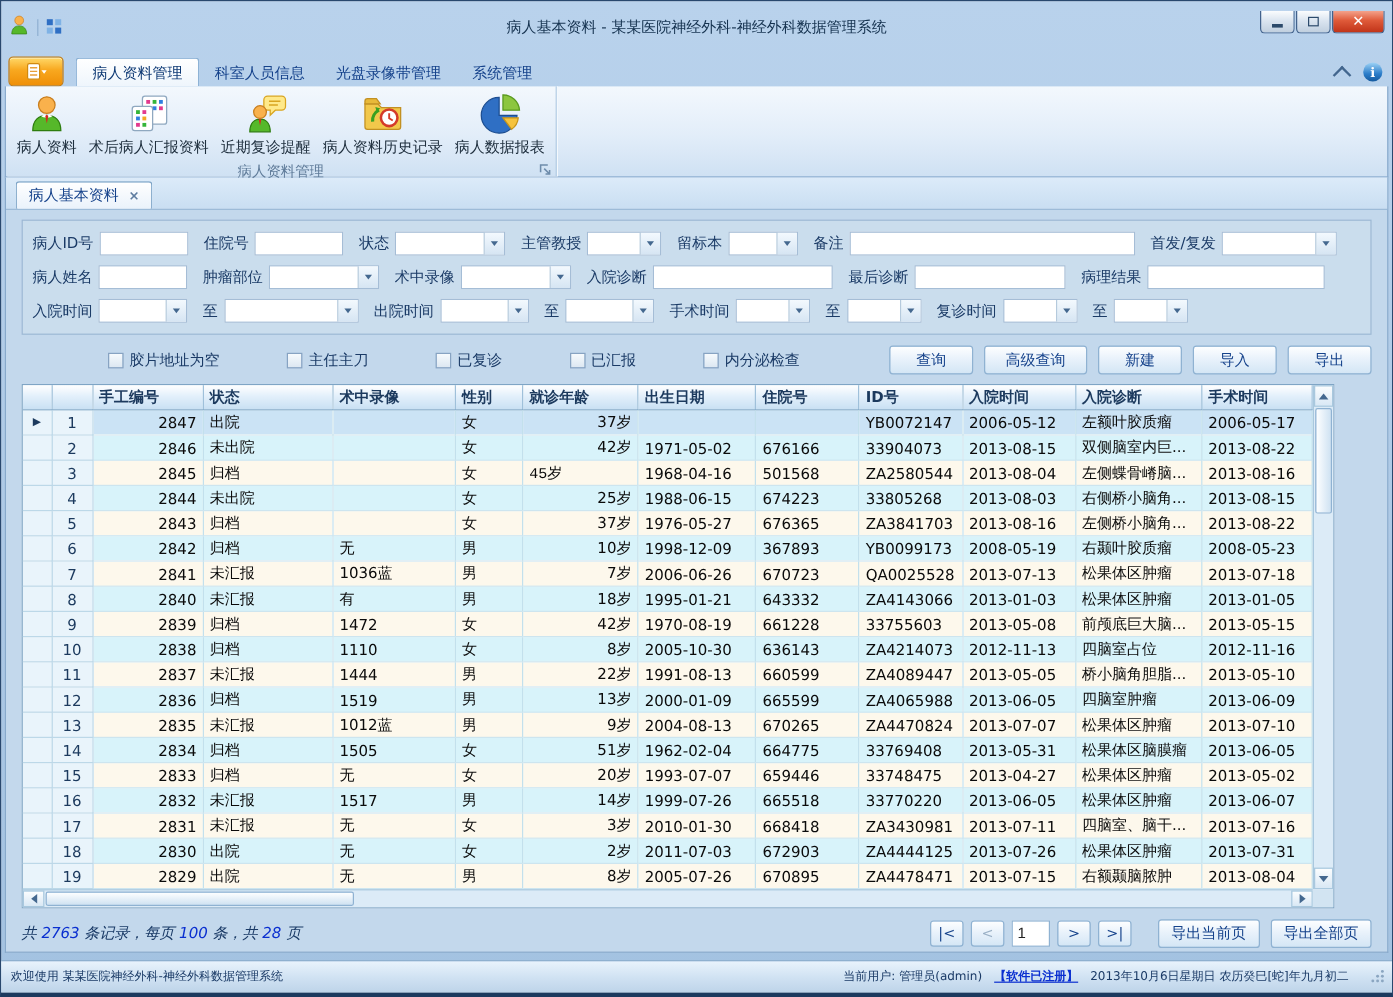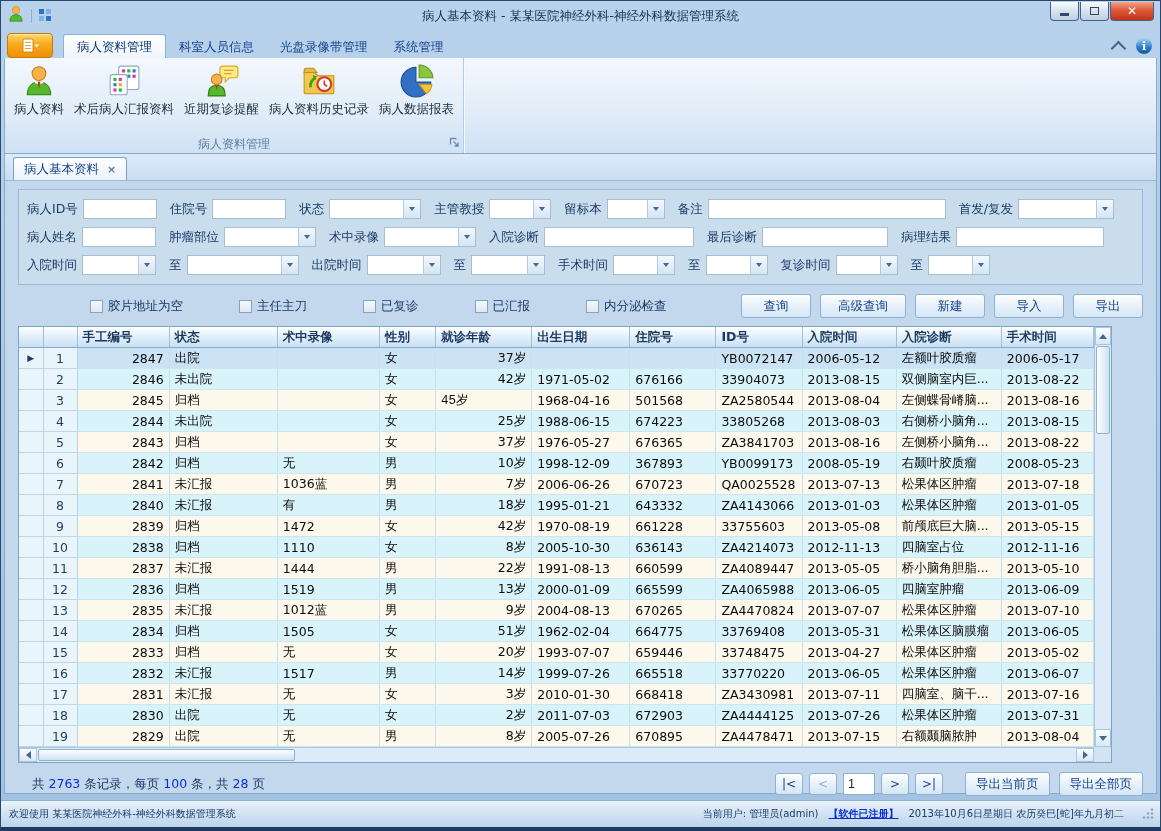--- a/index.html
+++ b/index.html
@@ -1,41 +1,41 @@
 <!DOCTYPE html>
 <html><head>
 <meta charset="utf-8">
 <style>
   html,body{margin:0;padding:0;width:1161px;height:831px;overflow:hidden;
     font-family:"DejaVu Sans","Liberation Sans",sans-serif;}
   .window{width:1161px;height:831px;box-sizing:border-box;display:flex;flex-direction:column;
     background:linear-gradient(180deg,#b9d2ec,#a3c2e1);border:1px solid #29486e;border-bottom:4px solid #1d3a5f;}
   
-  .titlebar{height:28px;position:relative;display:flex;align-items:center;padding:1px 6px;flex:none;}
+  .titlebar{height:28px;position:relative;display:flex;align-items:center;padding:8px 6px;flex:none;}
   .qat{display:flex;align-items:center;gap:6px;z-index:2;}
   .qat .sep{width:1px;height:14px;background:#8fb0d2;}
   .title{position:absolute;left:0;right:0;text-align:center;font-size:12.5px;color:#15324f;line-height:28px;}
   .winbtns{margin-left:auto;display:flex;gap:1px;z-index:3;align-self:flex-start;}
   .winbtn{width:29px;height:19px;box-sizing:border-box;border:1px solid #42628c;border-top:none;border-radius:0 0 4px 4px;
     background:linear-gradient(#fbfdfe,#dbe5f0 45%,#c0cfdf);display:flex;align-items:center;justify-content:center;color:#2c4a6b;font-size:10px;}
   .winbtn.close{width:44px;background:linear-gradient(#f4a38c,#df5a39 45%,#c03318);color:#fff;font-weight:bold;font-size:12px;}
   .minbar{display:block;width:9px;height:3px;background:#2c4a6b;margin-top:7px;}
   .maxbox{display:block;width:9px;height:8px;border:1.5px solid #2c4a6b;box-sizing:border-box;}
   
   .ribbon-tabs{height:27px;display:flex;align-items:flex-end;padding:0 8px 0 6px;flex:none;}
   .appbtn{width:44px;height:23px;margin:0 10px 0 0;border-radius:4px;border:1px solid #c07a12;
     background:linear-gradient(#ffd969,#f8a81f 45%,#ef8f07);display:flex;align-items:center;justify-content:center;gap:3px;box-shadow:inset 0 1px 0 #ffe9a8;}
   .rtab{padding:0 13px;height:23px;line-height:23px;font-size:12.5px;color:#15428b;cursor:default;}
   .rtab.active{background:linear-gradient(#ffffff,#eef5fc);border:1px solid #8db2d5;border-bottom:none;border-radius:3px 3px 0 0;color:#0f3a75;}
   .ribbon-right{margin-left:auto;display:flex;align-items:center;gap:10px;padding-bottom:4px;}
   .chev{width:9px;height:9px;border-left:2px solid #42668e;border-top:2px solid #42668e;transform:rotate(45deg) translateY(3px);}
   .infoicon{width:16px;height:16px;border-radius:50%;background:linear-gradient(#9fd4f6,#2a7cc9 60%,#155a9e);color:#fff;
     font-size:11px;font-weight:bold;display:flex;align-items:center;justify-content:center;font-family:"DejaVu Serif",serif;}
   
-  .ribbon-body{height:96px;margin:0 3px;flex:none;border:1px solid #8aabcd;border-top:none;box-sizing:border-box;
+  .ribbon-body{height:76px;margin:0 3px;flex:none;border:1px solid #8aabcd;border-top:none;box-sizing:border-box;
     background:linear-gradient(#f3f8fd,#e2edf9 55%,#cfe1f3);display:flex;}
   .rgroup{display:flex;flex-direction:column;border-right:1px solid #b4cce4;box-shadow:1px 0 0 #f4f9fd;}
   .rgroup-buttons{display:flex;align-items:flex-start;padding:3px 4px 0 4px;flex:1;}
   .rbtn{display:flex;flex-direction:column;align-items:center;padding:3px 5px;border-radius:3px;cursor:default;}
   .ricon{width:34px;height:34px;display:flex;align-items:center;justify-content:center;}
   .rlabel{font-size:12.5px;color:#20303f;margin-top:3px;white-space:nowrap;}
   .rgroup-label{position:relative;height:17px;text-align:center;font-size:12px;color:#5f7b99;}
   .launcher{position:absolute;right:3px;bottom:2px;}
   
   .workspace{flex:1;margin:0 3px;border:1px solid #87a9cb;border-top:none;box-sizing:border-box;
@@ -80,21 +80,21 @@
   .vscroll .sbtn{height:16px;}
   .hscroll .sbtn{width:16px;}
   .thumbv{height:86px;margin:1px;background:linear-gradient(90deg,#fdfeff,#cfe2f2);border:1px solid #8fb2d2;border-radius:2px;}
   .thumbh{width:255px;margin:1px;background:linear-gradient(#fdfeff,#cfe2f2);border:1px solid #8fb2d2;border-radius:2px;}
   .tup{width:0;height:0;border-left:4px solid transparent;border-right:4px solid transparent;border-bottom:5px solid #44688f;}
   .tdn{width:0;height:0;border-left:4px solid transparent;border-right:4px solid transparent;border-top:5px solid #44688f;}
   .tlf{width:0;height:0;border-top:4px solid transparent;border-bottom:4px solid transparent;border-right:5px solid #44688f;}
   .trt{width:0;height:0;border-top:4px solid transparent;border-bottom:4px solid transparent;border-left:5px solid #44688f;}
   
   .gridfooter{margin:9px 13px 0 13px;display:flex;align-items:center;flex:none;}
-  .summary{font-size:12.5px;color:#1a3a66;margin-left:14px;}
+  .summary{font-size:12.5px;color:#1a3a66;margin-left:0;font-style:italic;}
   .summary .num{color:#0a2fd0;}
   .pager{margin-left:auto;display:flex;gap:6px;align-items:center;}
   .pbtn{width:28px;height:22px;box-sizing:border-box;border:1px solid #8fb2d2;border-radius:3px;
     background:linear-gradient(#fdfeff,#e9f2fb 45%,#d4e6f5);color:#15428b;font-size:12px;display:flex;align-items:center;justify-content:center;}
   .pbtn.dis{color:#9ab0c6;}
   .pinput{width:32px;height:22px;box-sizing:border-box;border:1px solid #8fb2d2;text-align:left;padding:0 4px;font-size:12.5px;color:#222;}
   .exports{display:flex;gap:9px;margin-left:22px;}
   .ebtn{height:22px;padding:0 10px;border:1px solid #8fb2d2;border-radius:3px;background:linear-gradient(#fdfeff,#e9f2fb 45%,#d4e6f5);
     color:#15428b;font-size:12.5px;display:flex;align-items:center;}
   

